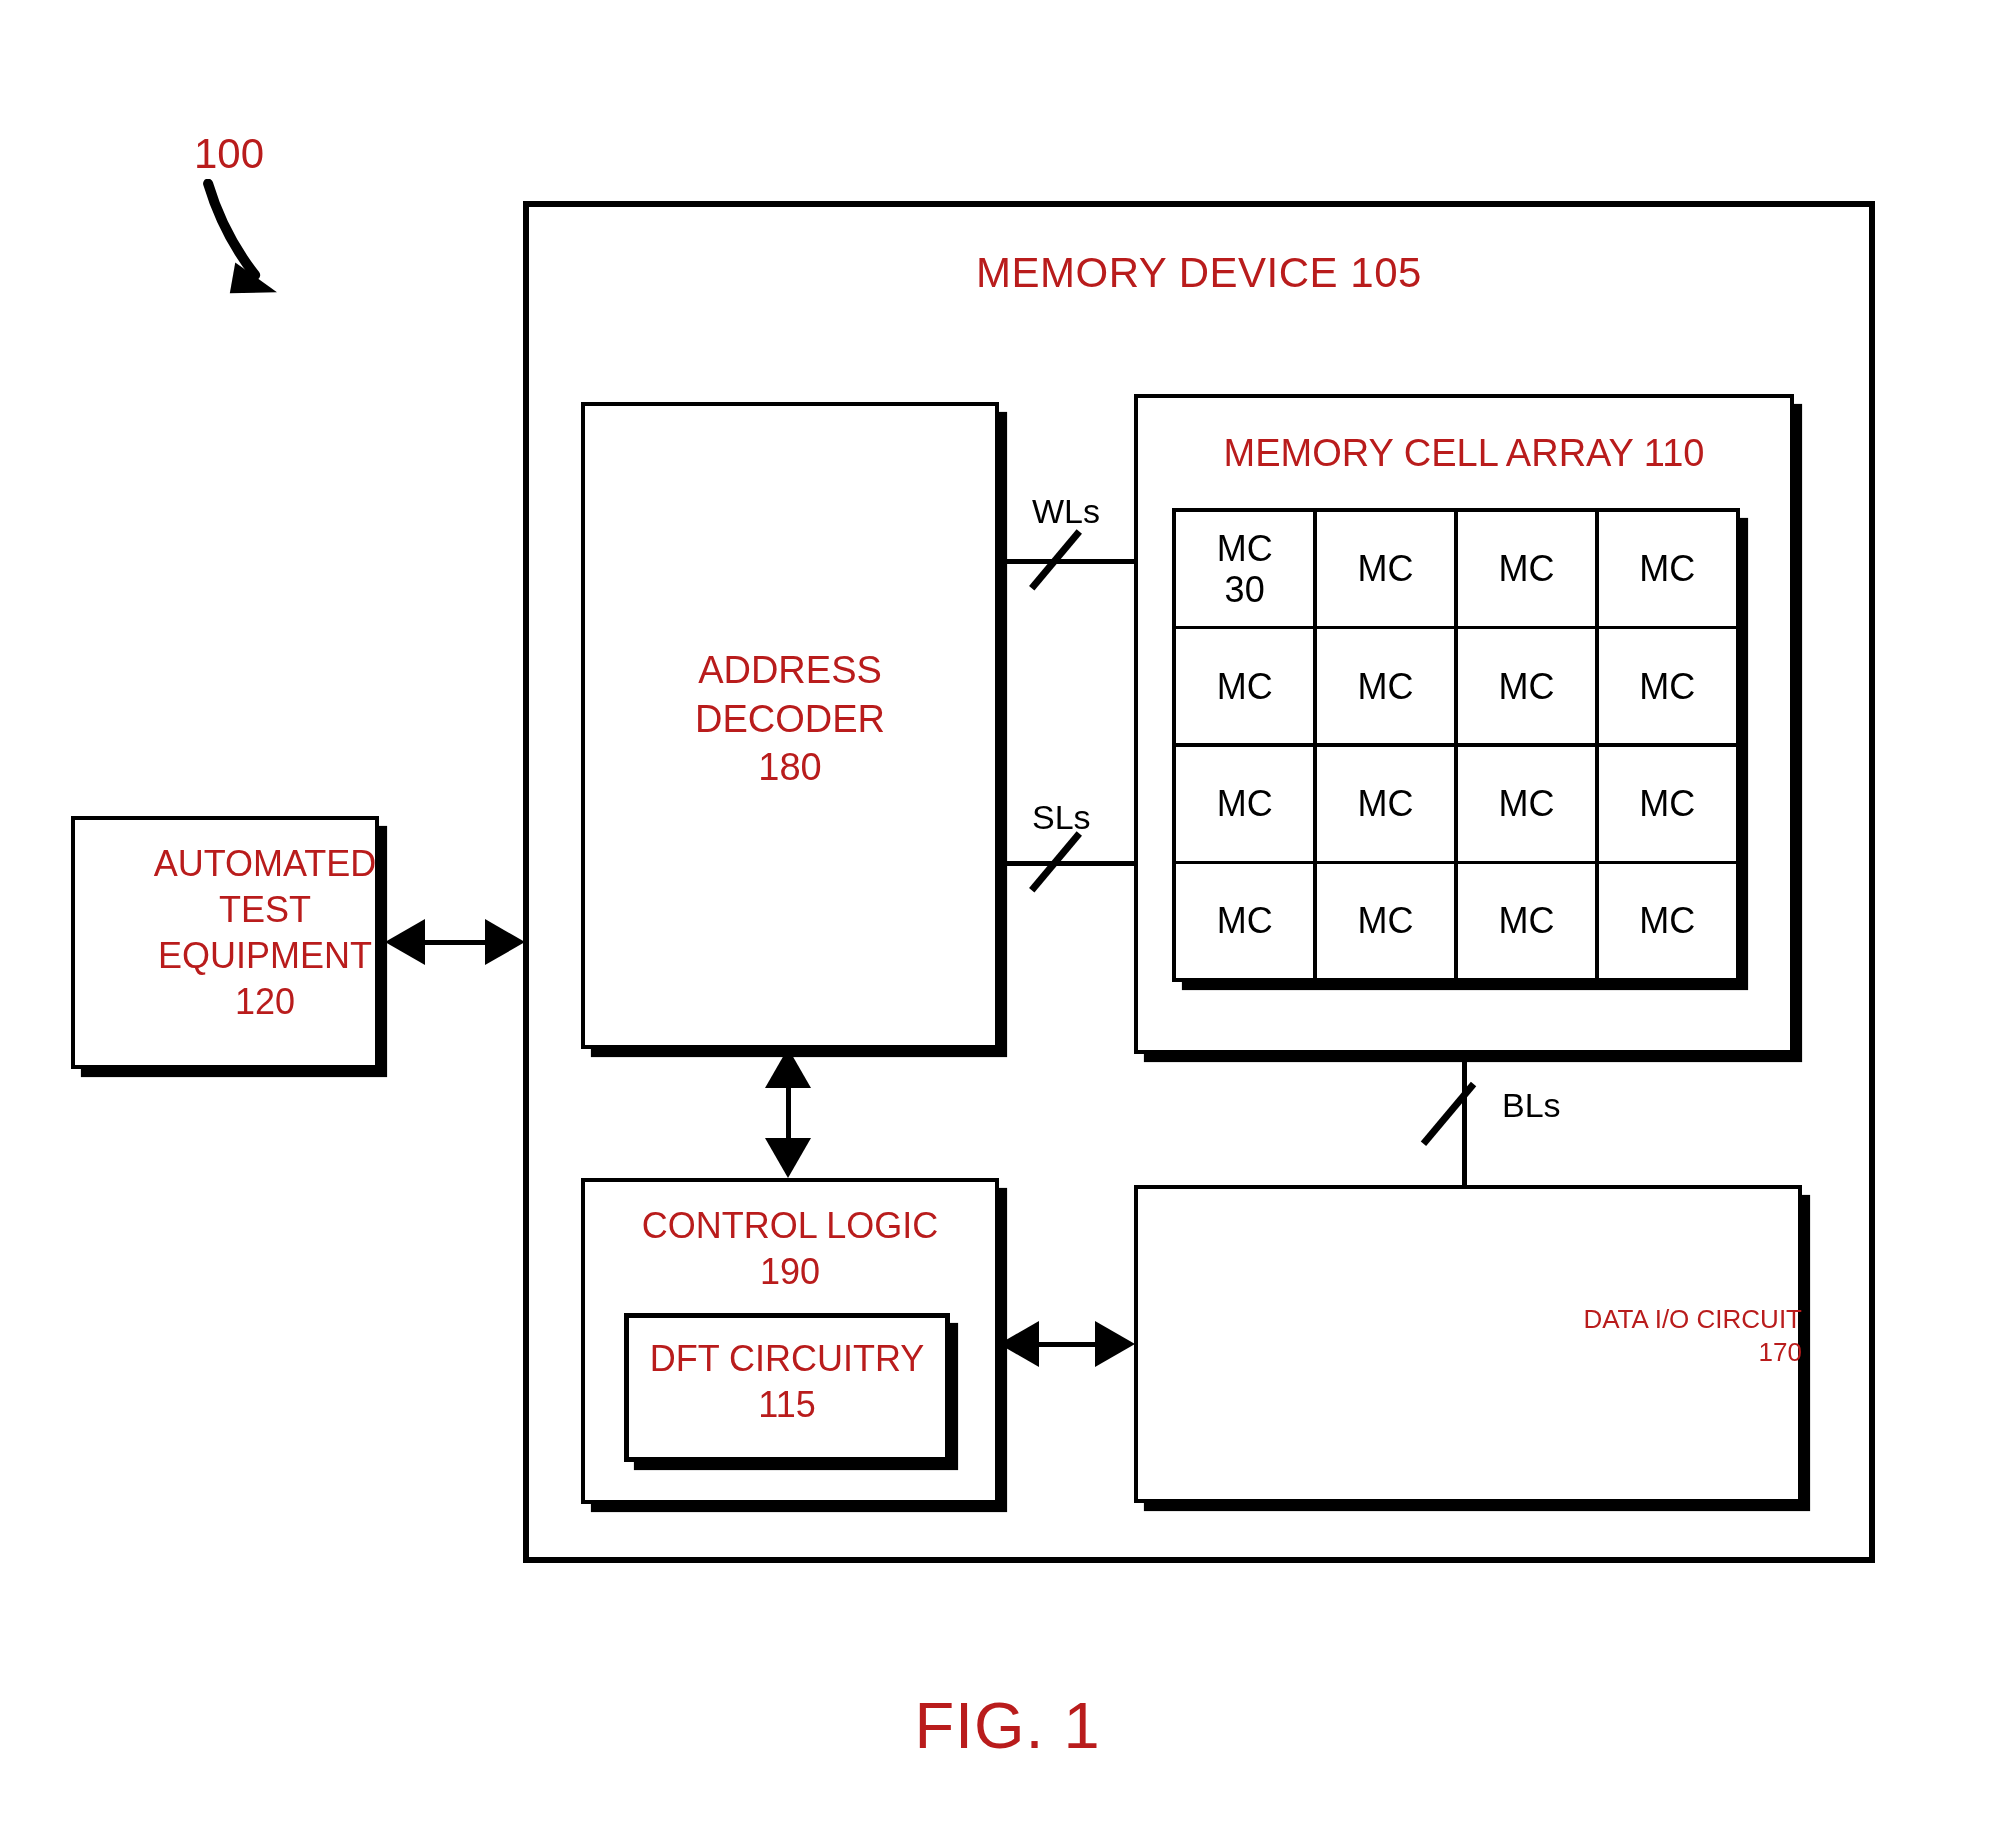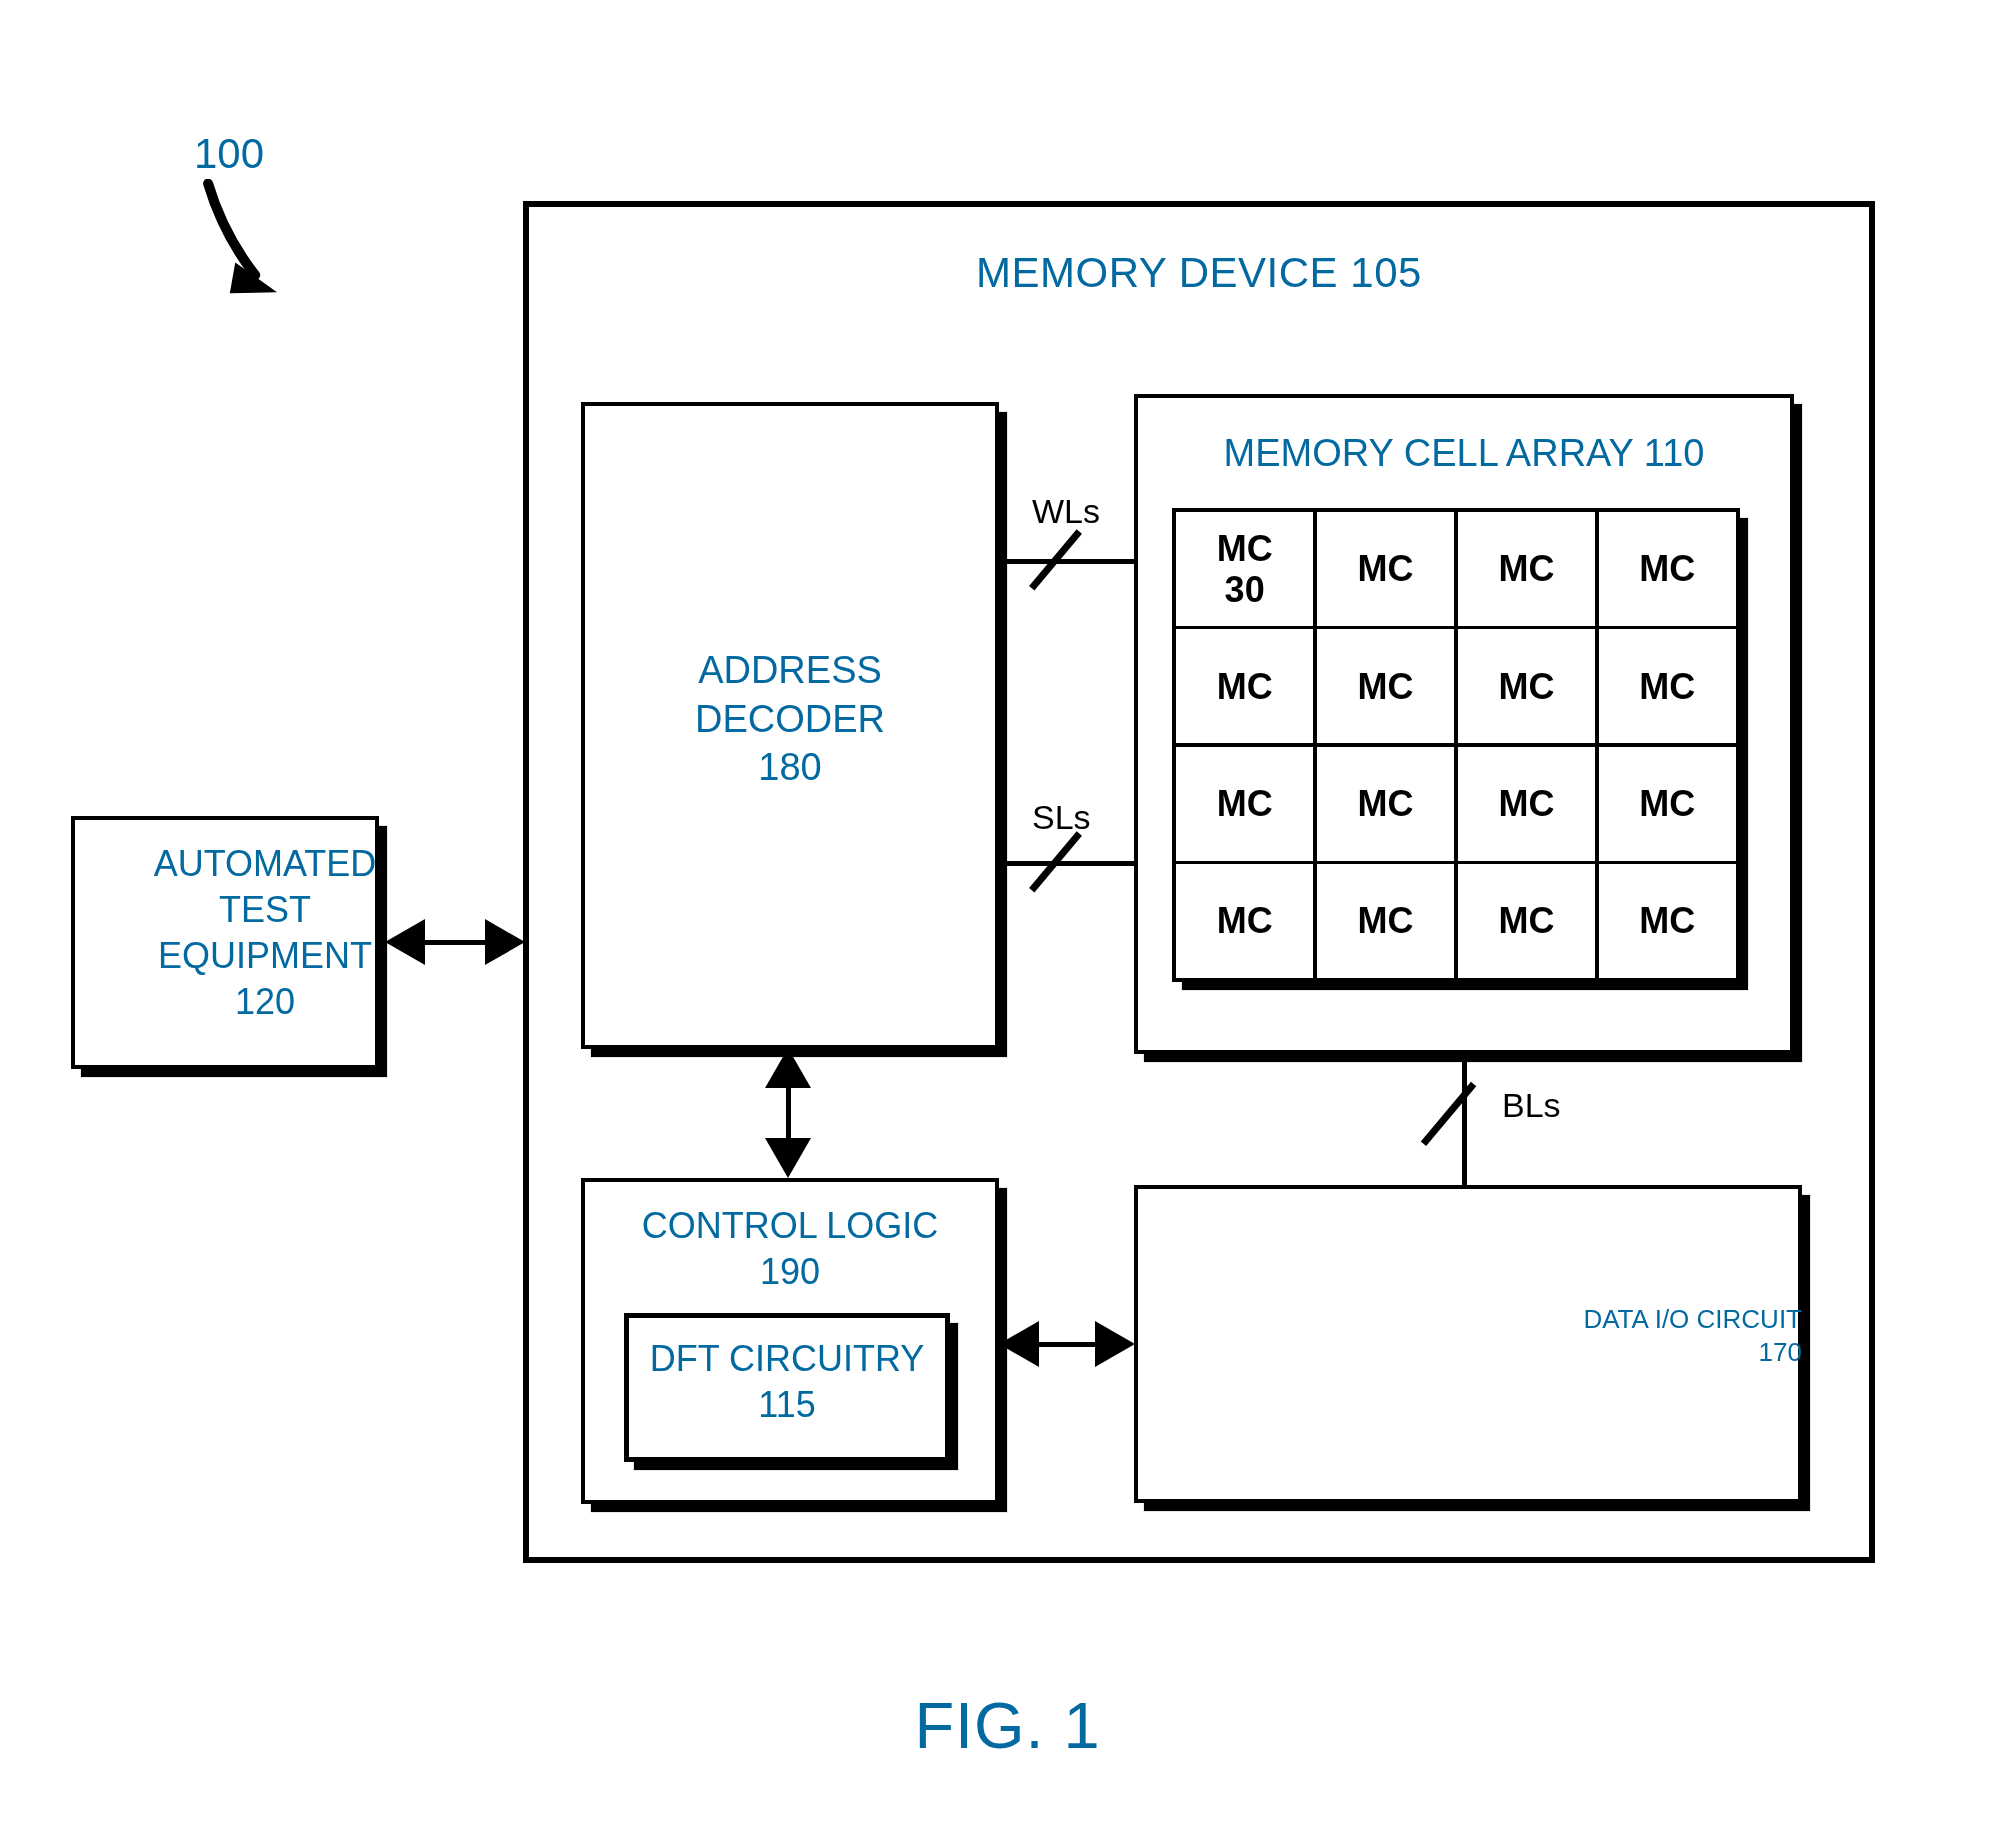--- a/index.html
+++ b/index.html
@@ -27,21 +27,21 @@
     border: 4.5px solid #000000;
     box-shadow: 9px 9px 0 -0.9px #000000;
   }
   .box.thick { border-width: 5.4px; }
 
   .label {
     position: absolute;
     text-align: center;
     line-height: 1.28;
     white-space: pre-line;
-    color: #0369a1;
+    color: #b91c1c;
   }
 
   
   #memory-device {
     left: 523px;
     top: 201px;
     width: 1352px;
     height: 1362px;
     border: 6.3px solid #000;
     box-shadow: none;
@@ -88,21 +88,20 @@
     width: 568px;
     height: 474px;
     display: grid;
     grid-template-columns: repeat(4, 1fr);
     grid-template-rows: repeat(4, 1fr);
     box-sizing: border-box;
     border: 4.5px solid #000;
     background: #000;
     gap: 3.6px;
     box-shadow: 9px 9px 0 -0.9px #000;
-    font-weight: bold;
   }
   .mc-cell {
     background: #ffffff;
     display: flex;
     align-items: center;
     justify-content: center;
     text-align: center;
     font-size: 36px;
     line-height: 1.15;
     white-space: pre-line;

